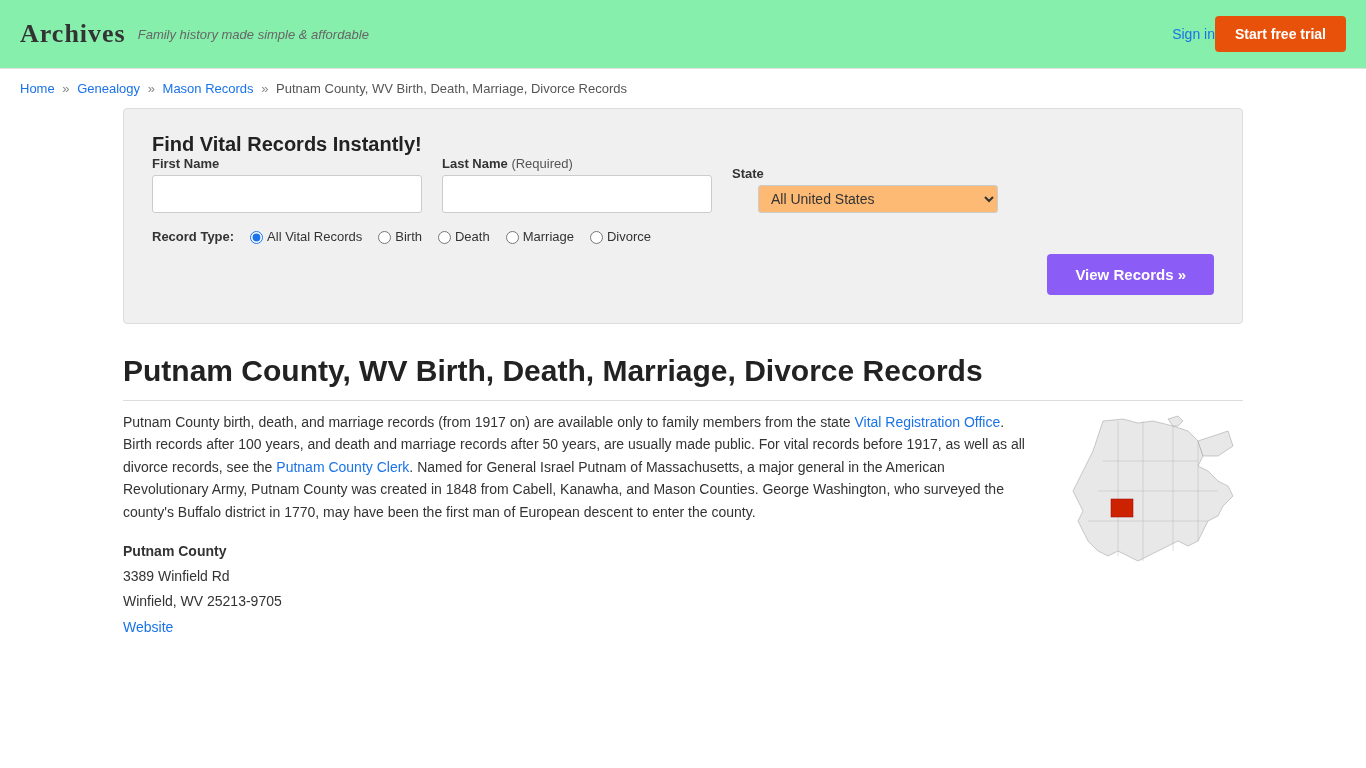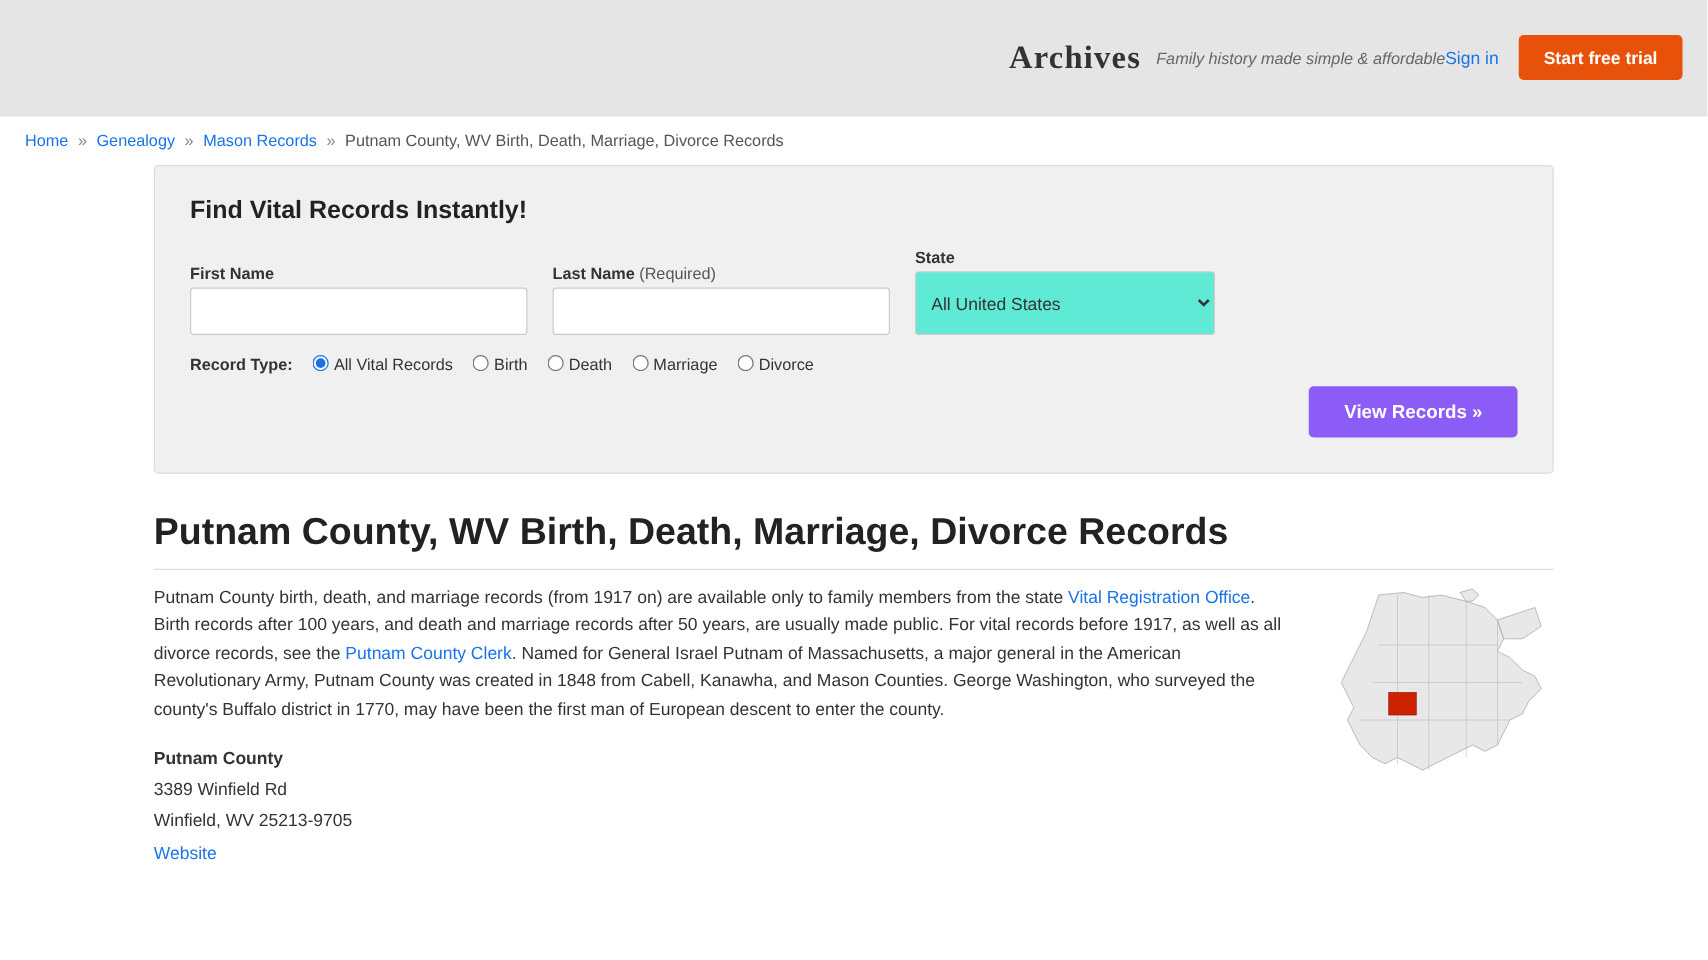--- a/index.html
+++ b/index.html
@@ -1,25 +1,25 @@
 <!DOCTYPE html>
 <html><head>
   <meta charset="utf-8">
   <style>
     * { box-sizing: border-box; margin: 0; padding: 0; }
     body { font-family: Arial, sans-serif; font-size: 14px; color: #333; background: #fff; }
 
     
     .header {
-      background: #e5e5e5;
+      background: #86efac;
       border-bottom: 1px solid #e0e0e0;
-      padding: 28px 20px;
-      display: flex;
-      align-items: center;
-      justify-content: flex-end;
+      padding: 16px 20px;
+      display: flex;
+      align-items: center;
+      justify-content: space-between;
     }
     .header-left {
       display: flex;
       align-items: center;
       gap: 12px;
     }
     .logo-archives {
       font-size: 26px;
       font-weight: bold;
       color: #333;
@@ -27,21 +27,20 @@
       letter-spacing: 1px;
     }
     .logo-tagline {
       font-size: 13px;
       color: #666;
       font-style: italic;
     }
     .header-right {
       display: flex;
       align-items: center;
-      gap: 16px;
     }
     .sign-in-link {
       color: #1a73e8;
       text-decoration: none;
       font-size: 14px;
     }
     .start-trial-btn {
       background: #e8510a;
       color: #fff;
       border: none;
@@ -82,21 +81,20 @@
       background: #f0f0f0;
       border: 1px solid #ddd;
       border-radius: 4px;
       padding: 24px 28px 28px;
       margin-bottom: 30px;
     }
     .search-title {
       font-size: 20px;
       font-weight: bold;
       color: #222;
-      margin-bottom: 18px;
     }
     .search-fields {
       display: flex;
       gap: 20px;
       margin-bottom: 16px;
       align-items: flex-end;
     }
     .field-group {
       display: flex;
       flex-direction: column;
@@ -115,46 +113,47 @@
       width: 270px;
       height: 38px;
       border: 1px solid #ccc;
       border-radius: 3px;
       padding: 0 8px;
       font-size: 14px;
       background: #fff;
     }
     .field-group select {
       width: 240px;
-      height: 51px;
+      height: 28px;
       border: 1px solid #ccc;
       border-radius: 3px;
       padding: 0 8px;
       font-size: 14px;
-      background: #5eead4;
-      color: #333;
+      background: #fdba74;
+      color: #333;
+      margin-left: 26px;
     }
     .record-type-row {
       display: flex;
       align-items: center;
       gap: 16px;
       margin-bottom: 4px;
     }
     .record-type-label {
       font-weight: bold;
       font-size: 13px;
     }
     .radio-group {
       display: flex;
       align-items: center;
       gap: 16px;
     }
     .radio-item {
       display: flex;
-      align-items: flex-start;
+      align-items: flex-end;
       gap: 4px;
       font-size: 13px;
       cursor: pointer;
     }
     .radio-item input[type="radio"] {
       cursor: pointer;
       accent-color: #1a73e8;
     }
     .search-btn-row {
       display: flex;

